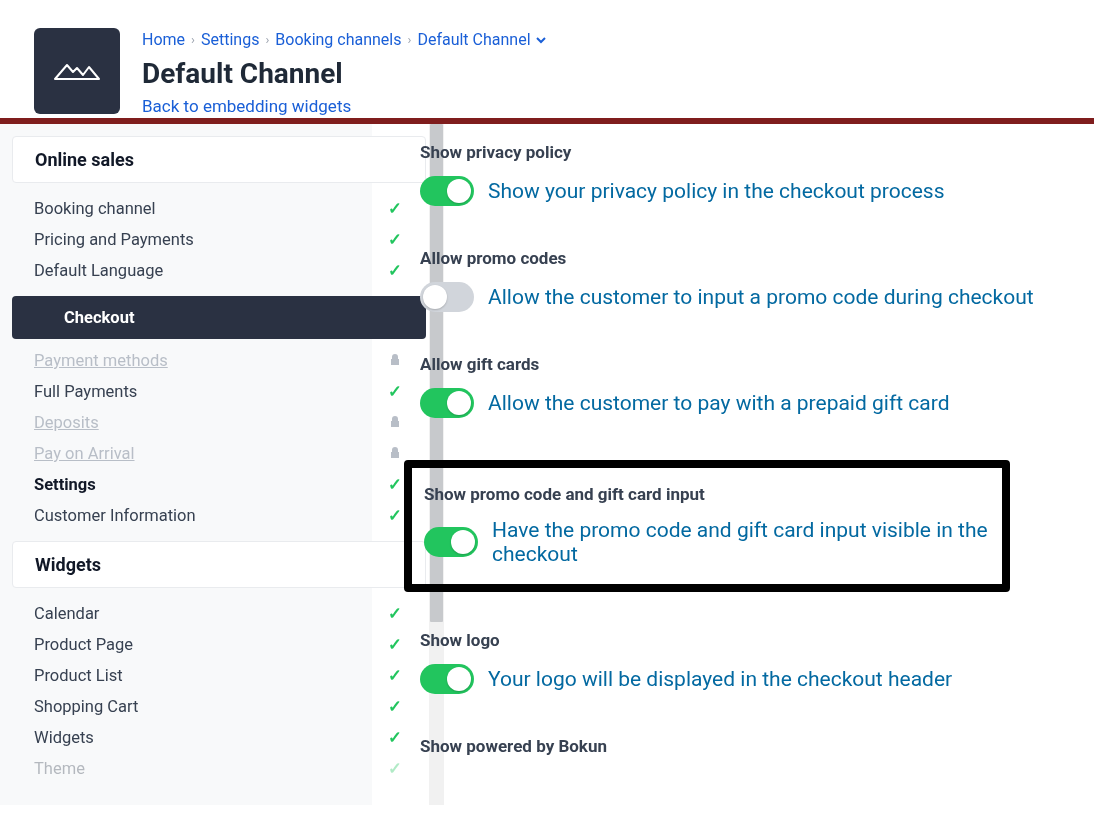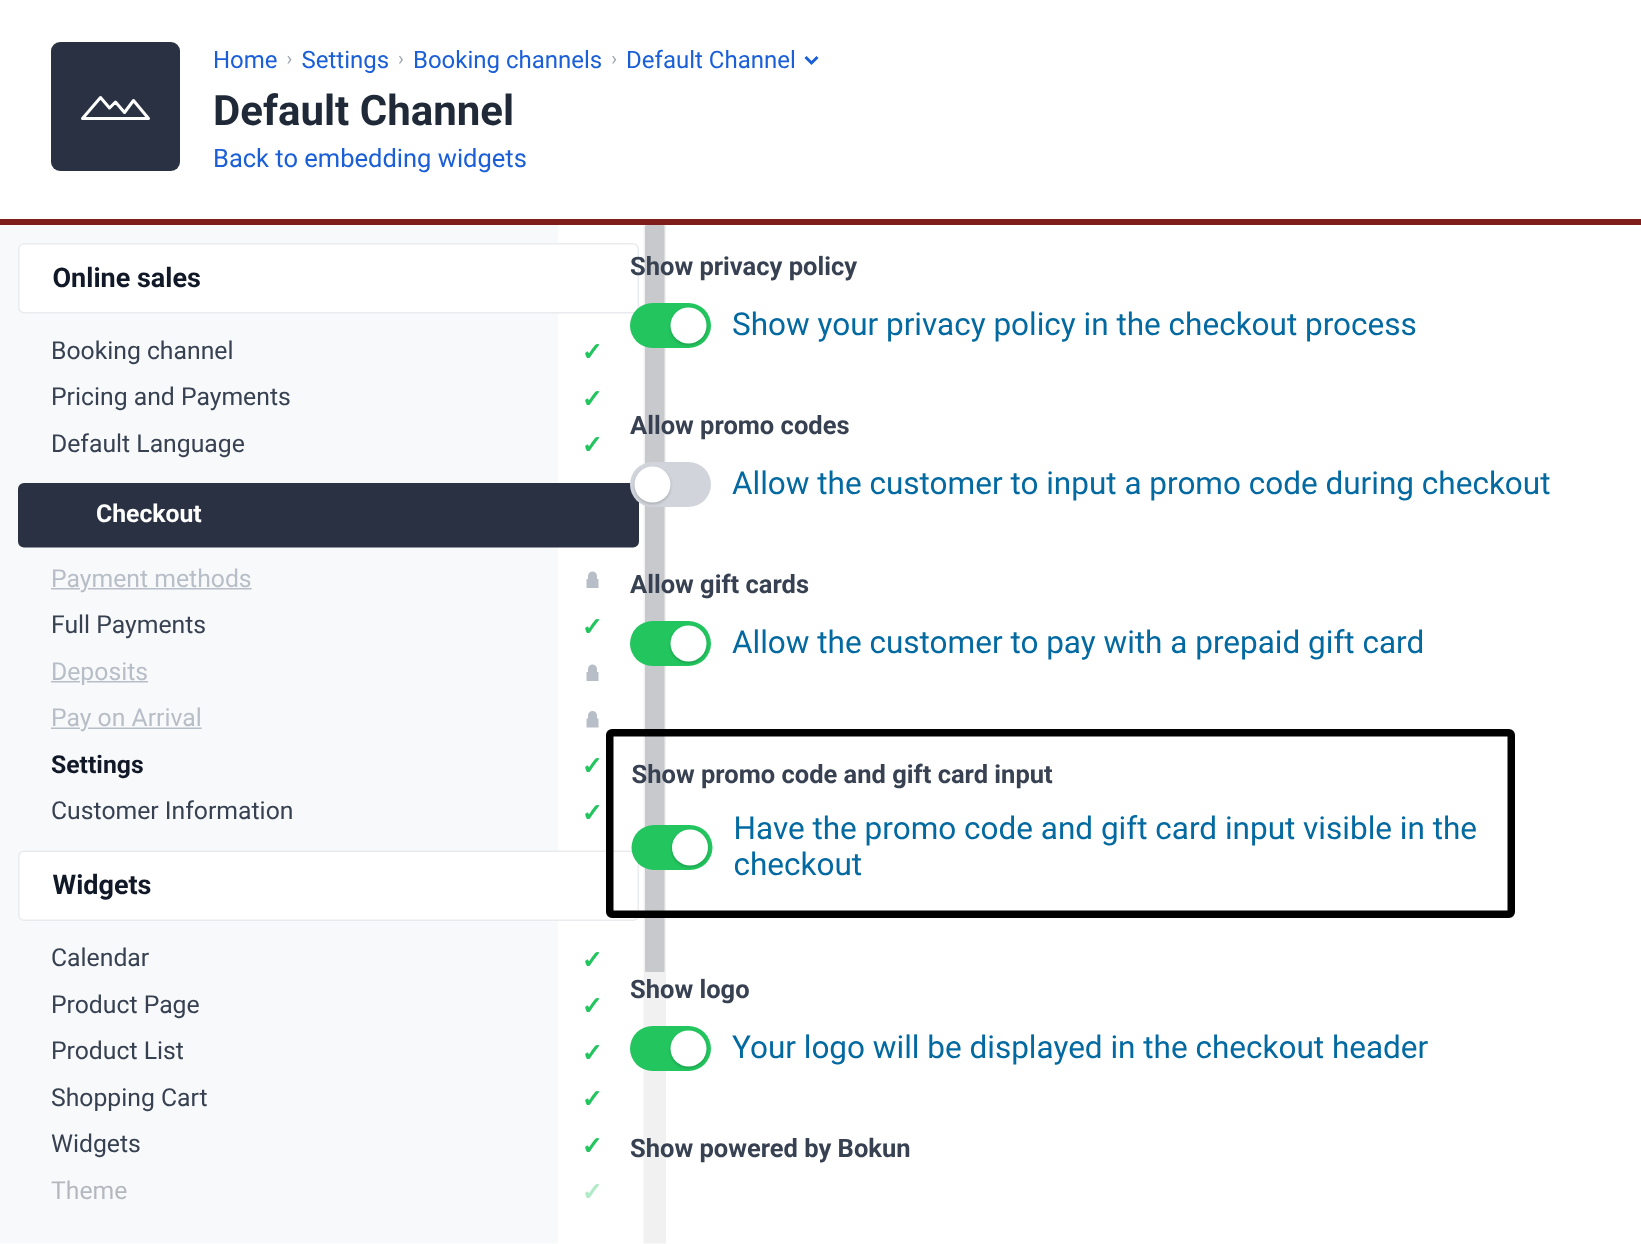--- a/index.html
+++ b/index.html
@@ -1,32 +1,32 @@
 <!DOCTYPE html>
 <html><head>
 <meta charset="utf-8">
 <style>
 * { box-sizing: border-box; margin: 0; padding: 0; }
 body { font-family: -apple-system, BlinkMacSystemFont, "Segoe UI", Roboto, Arial, sans-serif; background: #fff; color: #1f2937; width: 1094px; height: 829px; overflow: hidden; }
-.header { display: flex; align-items: flex-start; padding: 28px 0 30px 34px; border-bottom: 4px solid #7f1d1d; }
+.header { display: flex; align-items: flex-start; padding: 28px 0 2px 34px; border-bottom: 6px solid #7f1d1d; }
 .logo-box { width: 86px; height: 86px; background: #2a3142; border-radius: 6px; display: flex; align-items: center; justify-content: center; flex-shrink: 0; margin-right: 22px; }
 .logo-box svg { width: 48px; height: 24px; }
 .header-text { padding-top: 2px; }
 .breadcrumb { font-size: 16px; color: #6b7280; margin-bottom: 8px; display: flex; align-items: center; flex-wrap: wrap; gap: 6px; }
 .breadcrumb a { color: #1a5fd7; text-decoration: none; cursor: pointer; }
 .breadcrumb .crumb-current { color: #1a5fd7; cursor: pointer; display: inline-flex; align-items: center; gap: 4px; }
 .breadcrumb .sep { color: #9ca3af; font-size: 13px; }
 .page-title { font-size: 28px; font-weight: 700; color: #1f2937; margin-bottom: 6px; }
 .back-link { color: #1a5fd7; font-size: 17px; text-decoration: none; cursor: pointer; }
 .body-wrap { display: flex; height: calc(829px - 148px); position: relative; }
 .sidebar-col { width: 372px; position: relative; background: #f8f9fa; padding: 0; }
 .sidebar { width: 444px; padding: 12px 0 0 0; height: 100%; overflow: hidden; position: relative; }
 .sidebar-content { padding: 0 6px 0 0; }
 .group-head { font-size: 18px; font-weight: 700; color: #111827; padding: 12px 22px; background: #fff; border: 1px solid #e9ebee; border-radius: 4px; margin: 0 12px 10px 12px; }
-.nav-item { display: flex; align-items: flex-end; justify-content: space-between; padding: 6px 22px; font-size: 16.5px; color: #4b5563; cursor: pointer; margin: 0 12px; border-radius: 4px; }
+.nav-item { display: flex; align-items: flex-start; justify-content: space-between; padding: 6px 22px; font-size: 16.5px; color: #4b5563; cursor: pointer; margin: 0 12px; border-radius: 4px; }
 .nav-item .label { }
 .nav-item.completed .label { color: #374151; }
 .nav-item.locked .label { color: #b8bec7; text-decoration: underline; }
 .nav-item.active { background: #2a3142; color: #fff; padding: 12px 22px; font-weight: 700; }
 .nav-item.active .label { color: #fff; margin-left: 30px; }
 .nav-item.bold .label { font-weight: 700; color: #111827; }
 .status-icon { width: 18px; height: 18px; display: inline-flex; align-items: center; justify-content: center; }
 .check { color: #22c55e; font-weight: 700; }
 .lock { color: #b8bec7; }
 .scroll-track { position: absolute; right: 0; top: 0; width: 15px; height: 100%; background: #f1f1f1; }
@@ -35,21 +35,21 @@
 .setting { margin-bottom: 42px; }
 .setting-title { font-size: 17px; font-weight: 700; color: #374151; margin-bottom: 14px; }
 .setting-row { display: flex; align-items: center; gap: 14px; }
 .setting-desc { font-size: 21px; color: #0369a1; }
 .toggle { width: 54px; height: 30px; border-radius: 30px; position: relative; cursor: pointer; flex-shrink: 0; }
 .toggle.on { background: #22c55e; }
 .toggle.off { background: #d1d5db; }
 .toggle .knob { position: absolute; width: 24px; height: 24px; background: #fff; border-radius: 50%; top: 3px; box-shadow: 0 1px 2px rgba(0,0,0,0.2); }
 .toggle.on .knob { right: 3px; }
 .toggle.off .knob { left: 3px; }
-.highlight-box { border: 5px solid #000000; border-radius: 4px; padding: 16px 12px 18px 12px; margin-left: -16px; margin-right: 54px; margin-bottom: 38px; }
+.highlight-box { border: 8px solid #000000; border-radius: 4px; padding: 16px 12px 18px 12px; margin-left: -16px; margin-right: 54px; margin-bottom: 38px; }
 .highlight-box .setting-title { margin-bottom: 14px; }
 </style>
 </head>
 <body>
 
 <div class="header">
   <div class="logo-box">
     <svg viewBox="0 0 48 24">
       <path d="M2 20 L14 6 L20 13 L24 9 L30 16 L36 8 L46 20 Z" fill="none" stroke="#fff" stroke-width="2" stroke-linejoin="round"></path>
     </svg>

